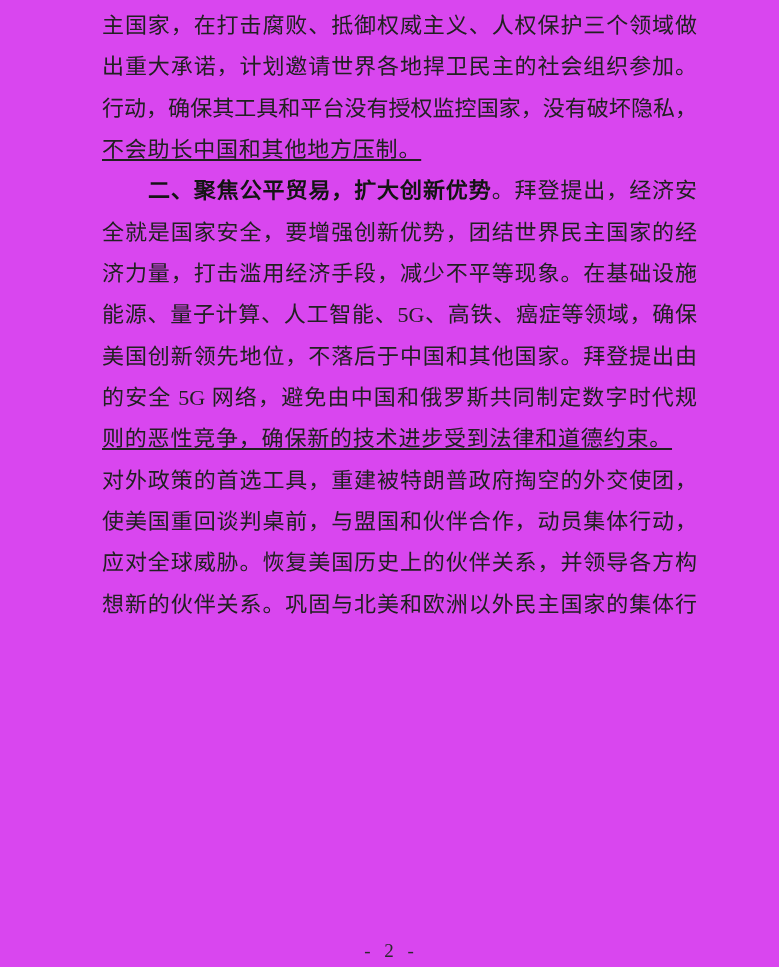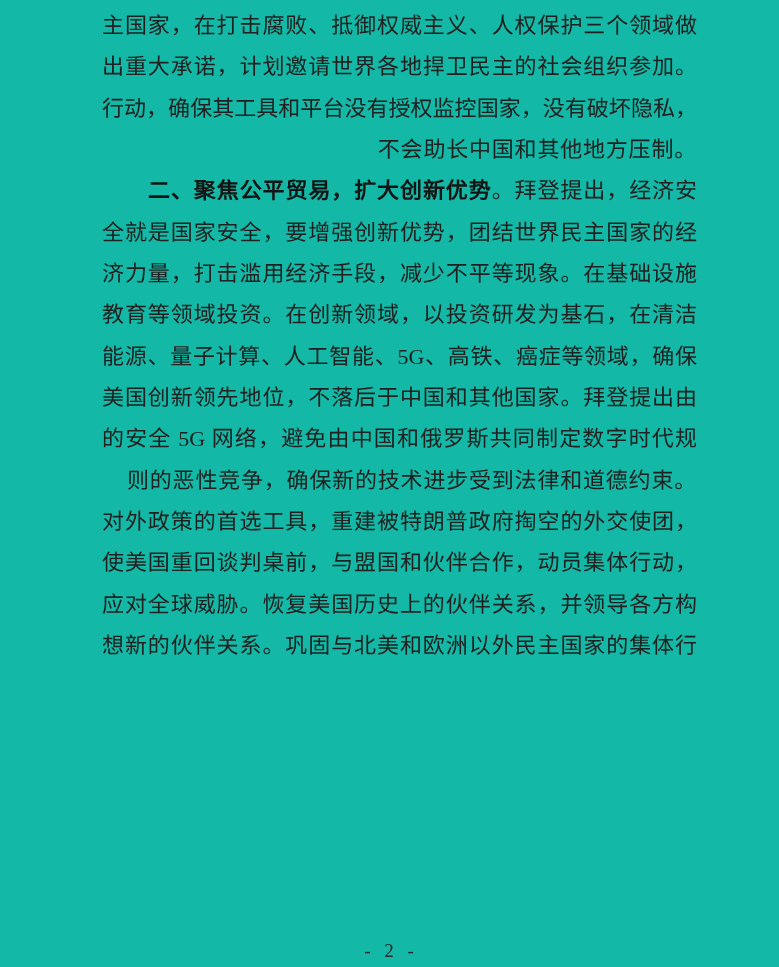--- a/index.html
+++ b/index.html
@@ -31,22 +31,23 @@
   }
   
   .line.just {
     white-space: normal;
     text-align: justify;
     text-align-last: justify;
     text-justify: inter-character;
   }
   
   .line.last {
-    text-align: right;
+    text-align: left;
     letter-spacing: 0.8px;
+    text-decoration: underline;
   }
   .line.indent {
     text-indent: 46px;
   }
   .hei {
     font-weight: 700;
     color: #141414;
     font-family: "Liberation Sans", "DejaVu Sans", sans-serif;
   }
   .footer {
@@ -58,31 +59,30 @@
     font-size: 19px;
     line-height: 30px;
     color: #2a2a2a;
     word-spacing: 7px;
     letter-spacing: 1px;
   }
 </style>
 </head>
 <body>
 
-<div class="page" style="background: #14b8a6; color: rgb(33, 33, 33);">
+<div class="page" style="background: #d946ef; color: rgb(33, 33, 33);">
 
   <div class="doc-body">
       <div class="line just"><span>主国家，在打击腐败、抵御权威主义、人权保护三个领域做</span></div>
       <div class="line just"><span>出重大承诺，计划邀请世界各地捍卫民主的社会组织参加。</span></div>
       <div class="line just"><span>行动，确保其工具和平台没有授权监控国家，没有破坏隐私，</span></div>
       <div class="line last"><span>不会助长中国和其他地方压制。</span></div>
       <div class="line just indent"><span class="hei">二、聚焦公平贸易，扩大创新优势</span><span>。拜登提出，经济安</span></div>
       <div class="line just"><span>全就是国家安全，要增强创新优势，团结世界民主国家的经</span></div>
       <div class="line just"><span>济力量，打击滥用经济手段，减少不平等现象。在基础设施</span></div>
-      <div class="line just"><span>教育等领域投资。在创新领域，以投资研发为基石，在清洁</span></div>
       <div class="line just"><span>能源、量子计算、人工智能、5G、高铁、癌症等领域，确保</span></div>
       <div class="line just"><span>美国创新领先地位，不落后于中国和其他国家。拜登提出由</span></div>
       <div class="line just"><span>的安全 5G 网络，避免由中国和俄罗斯共同制定数字时代规</span></div>
       <div class="line last"><span>则的恶性竞争，确保新的技术进步受到法律和道德约束。</span></div>
       <div class="line just"><span>对外政策的首选工具，重建被特朗普政府掏空的外交使团，</span></div>
       <div class="line just"><span>使美国重回谈判桌前，与盟国和伙伴合作，动员集体行动，</span></div>
       <div class="line just"><span>应对全球威胁。恢复美国历史上的伙伴关系，并领导各方构</span></div>
       <div class="line just"><span>想新的伙伴关系。巩固与北美和欧洲以外民主国家的集体行</span></div>
     </div>
 

